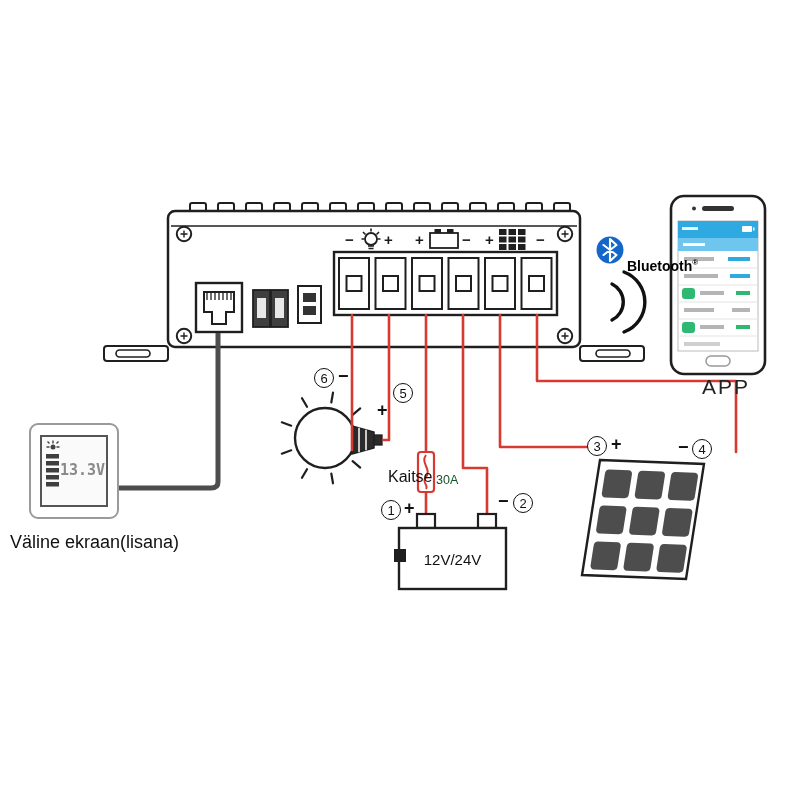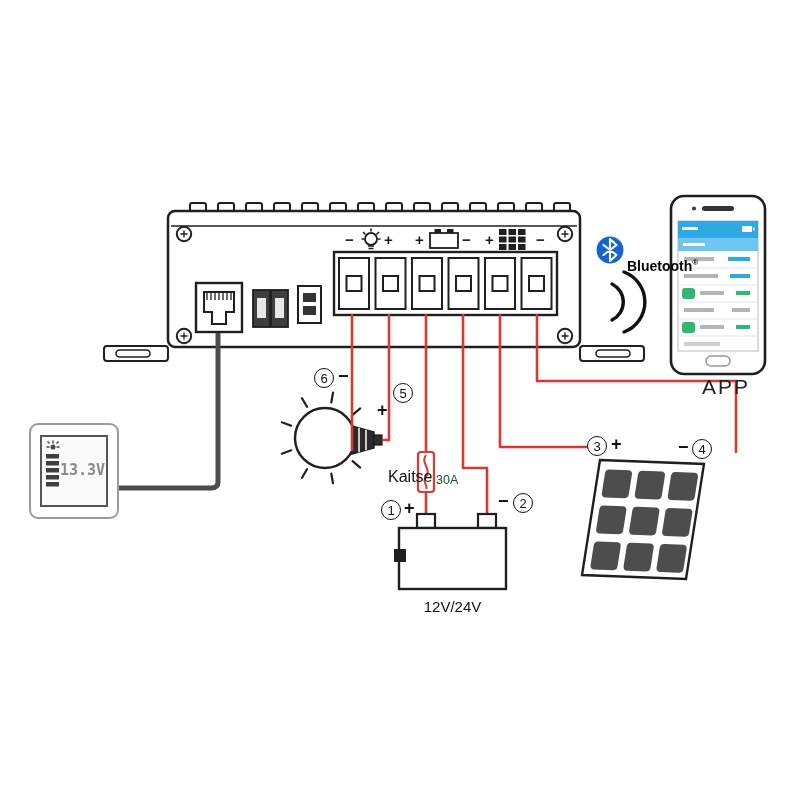--- a/index.html
+++ b/index.html
@@ -14,21 +14,21 @@
   .sign{position:absolute;font-size:18px;font-weight:600;color:#111;}
   .bt-label{left:627px;top:258px;font-size:14px;font-weight:700;color:#000;}
   .bt-label sup{font-size:8px;}
   .app-label{left:702px;top:375px;font-size:21px;font-weight:500;letter-spacing:2px;color:#222;}
   .disp-value{left:60px;top:461px;font-family:"DejaVu Sans Mono",monospace;
               font-size:15px;font-weight:700;color:#8a8a8a;text-align:center;}
   .disp-caption{left:10px;top:532px;font-size:18px;color:#111;}
   .fuse-label{left:363px;top:468px;font-size:16px;color:#111;margin-left:25px;}
   .fuse-rating{left:436px;top:473px;font-size:12.5px;color:#14532d;}
   .batt-label{left:399px;top:551px;width:107px;text-align:center;font-size:15px;
-              font-weight:500;color:#111;margin-top:47px;}
+              font-weight:500;color:#111;}
 </style>
 </head>
 <body>
 
 <div class="stage">
 
   <svg width="800" height="800" viewBox="0 0 800 800">
 
     <g stroke="#1f1f1f" fill="#ffffff">
 
@@ -234,20 +234,21 @@
       </g>
       <rect x="706" y="356" width="24" height="10" rx="5" fill="#ffffff" stroke="#999" stroke-width="1.5"></rect>
     </g>
   </svg>
 
   <div class="abs bt-label"><span>Bluetooth</span><sup>®</sup></div>
 
   <div class="abs app-label">APP</div>
 
   <div class="abs disp-value">13.3V</div>
+  <div class="abs disp-caption">Väline ekraan(lisana)</div>
 
   <div class="abs fuse-label">Kaitse</div>
   <div class="abs fuse-rating">30A</div>
 
   <div class="abs batt-label">12V/24V</div>
 
   <span class="tsign" style="left:345px;top:231px;">−</span>
   <span class="tsign" style="left:384px;top:231px;">+</span>
   <span class="tsign" style="left:415px;top:231px;">+</span>
   <span class="tsign" style="left:462px;top:231px;">−</span>

